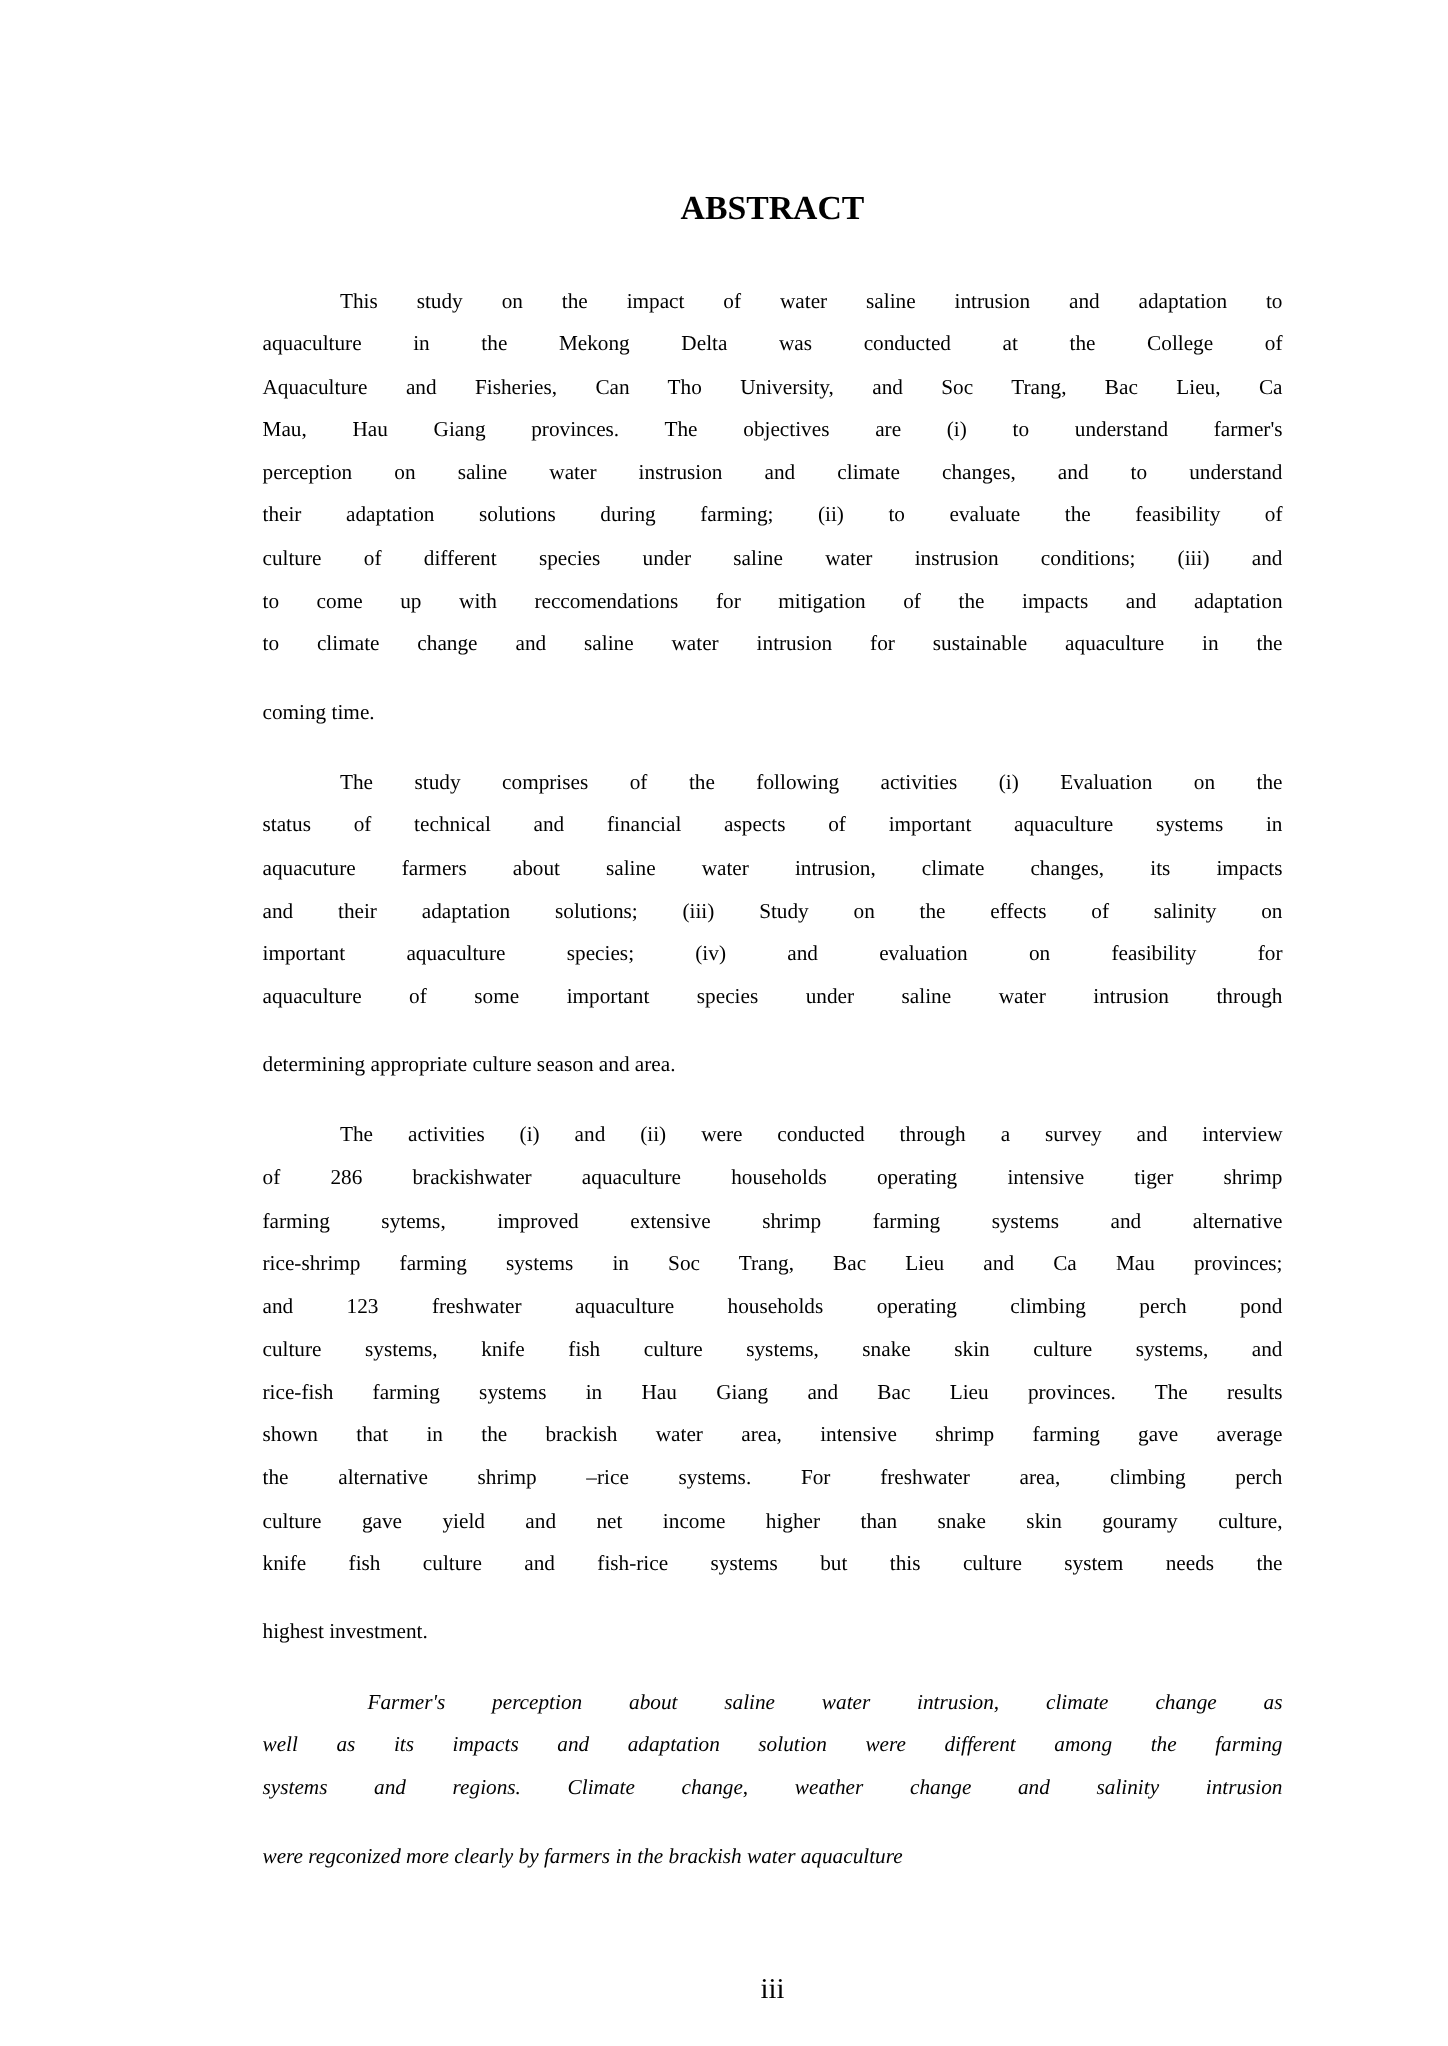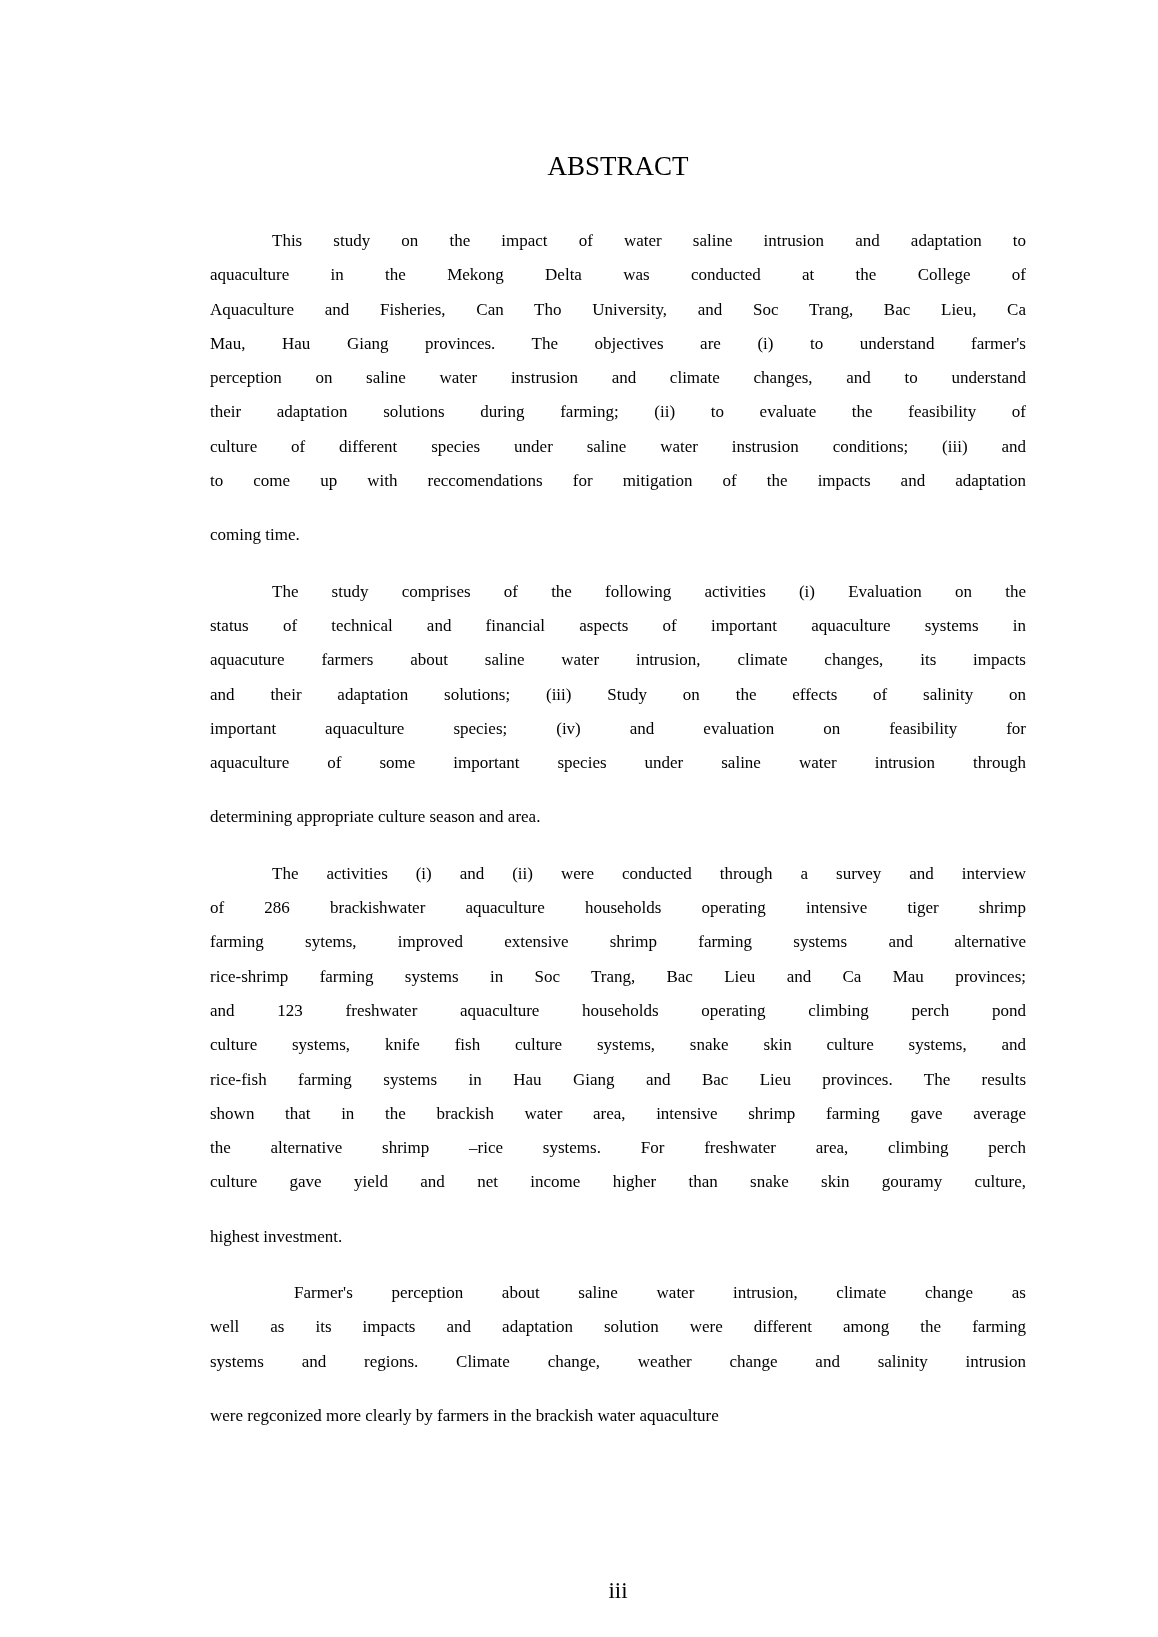--- a/index.html
+++ b/index.html
@@ -16,31 +16,31 @@
     overflow: hidden;
   }
   .content {
     position: absolute;
     left: 210px;
     top: 149px;
     width: 816px;
   }
   .doc-title {
     font-size: 27px;
-    font-weight: normal;
+    font-weight: bold;
     line-height: 34px;
     text-align: center;
     margin: 0 0 41px 0;
   }
   .para {
     font-size: 17px;
     line-height: 34.3px;
     margin: 0 0 22px 0;
   }
-  .para:last-child { margin-bottom: 0; }
+  .para:last-child { margin-bottom: 0; font-style: italic; }
   .line {
     text-align: justify;
     text-align-last: justify;
     white-space: normal;
   }
   .line.last {
     text-align-last: auto;
     margin-top: 20px;
   }
   .page-number {
@@ -62,20 +62,21 @@
   <div id="abstract-body">
       <div class="para">
         <div class="line" style="text-indent: 62px;">This study on the impact of water saline intrusion and adaptation to</div>
         <div class="line">aquaculture in the Mekong Delta was conducted at the College of</div>
         <div class="line">Aquaculture and Fisheries, Can Tho University, and Soc Trang, Bac Lieu, Ca</div>
         <div class="line">Mau, Hau Giang provinces. The objectives are (i) to understand farmer's</div>
         <div class="line">perception on saline water instrusion and climate changes, and to understand</div>
         <div class="line">their adaptation solutions during farming; (ii) to evaluate the feasibility of</div>
         <div class="line">culture of different species under saline water instrusion conditions; (iii) and</div>
         <div class="line">to come up with reccomendations for mitigation of the impacts and adaptation</div>
+        <div class="line">to climate change and saline water intrusion for sustainable aquaculture in the</div>
         <div class="line last">coming time.</div>
       </div>
       <div class="para">
         <div class="line" style="text-indent: 62px;">The study comprises of the following activities (i) Evaluation on the</div>
         <div class="line">status of technical and financial aspects of important aquaculture systems in</div>
         <div class="line">aquacuture farmers about saline water intrusion, climate changes, its impacts</div>
         <div class="line">and their adaptation solutions; (iii) Study on the effects of salinity on</div>
         <div class="line">important aquaculture species; (iv) and evaluation on feasibility for</div>
         <div class="line">aquaculture of some important species under saline water intrusion through</div>
         <div class="line last">determining appropriate culture season and area.</div>
@@ -84,20 +85,21 @@
         <div class="line" style="text-indent: 62px;">The activities (i) and (ii) were conducted through a survey and interview</div>
         <div class="line">of 286 brackishwater aquaculture households operating intensive tiger shrimp</div>
         <div class="line">farming sytems, improved extensive shrimp farming systems and alternative</div>
         <div class="line">rice-shrimp farming systems in Soc Trang, Bac Lieu and Ca Mau provinces;</div>
         <div class="line">and 123 freshwater aquaculture households operating climbing perch pond</div>
         <div class="line">culture systems, knife fish culture systems, snake skin culture systems, and</div>
         <div class="line">rice-fish farming systems in Hau Giang and Bac Lieu provinces. The results</div>
         <div class="line">shown that in the brackish water area, intensive shrimp farming gave average</div>
         <div class="line">the alternative shrimp –rice systems. For freshwater area, climbing perch</div>
         <div class="line">culture gave yield and net income higher than snake skin gouramy culture,</div>
+        <div class="line">knife fish culture and fish-rice systems but this culture system needs the</div>
         <div class="line last">highest investment.</div>
       </div>
       <div class="para">
         <div class="line" style="text-indent: 84px;">Farmer's perception about saline water intrusion, climate change as</div>
         <div class="line">well as its impacts and adaptation solution were different among the farming</div>
         <div class="line">systems and regions. Climate change, weather change and salinity intrusion</div>
         <div class="line last">were regconized more clearly by farmers in the brackish water aquaculture</div>
       </div>
     </div>
 </div>

